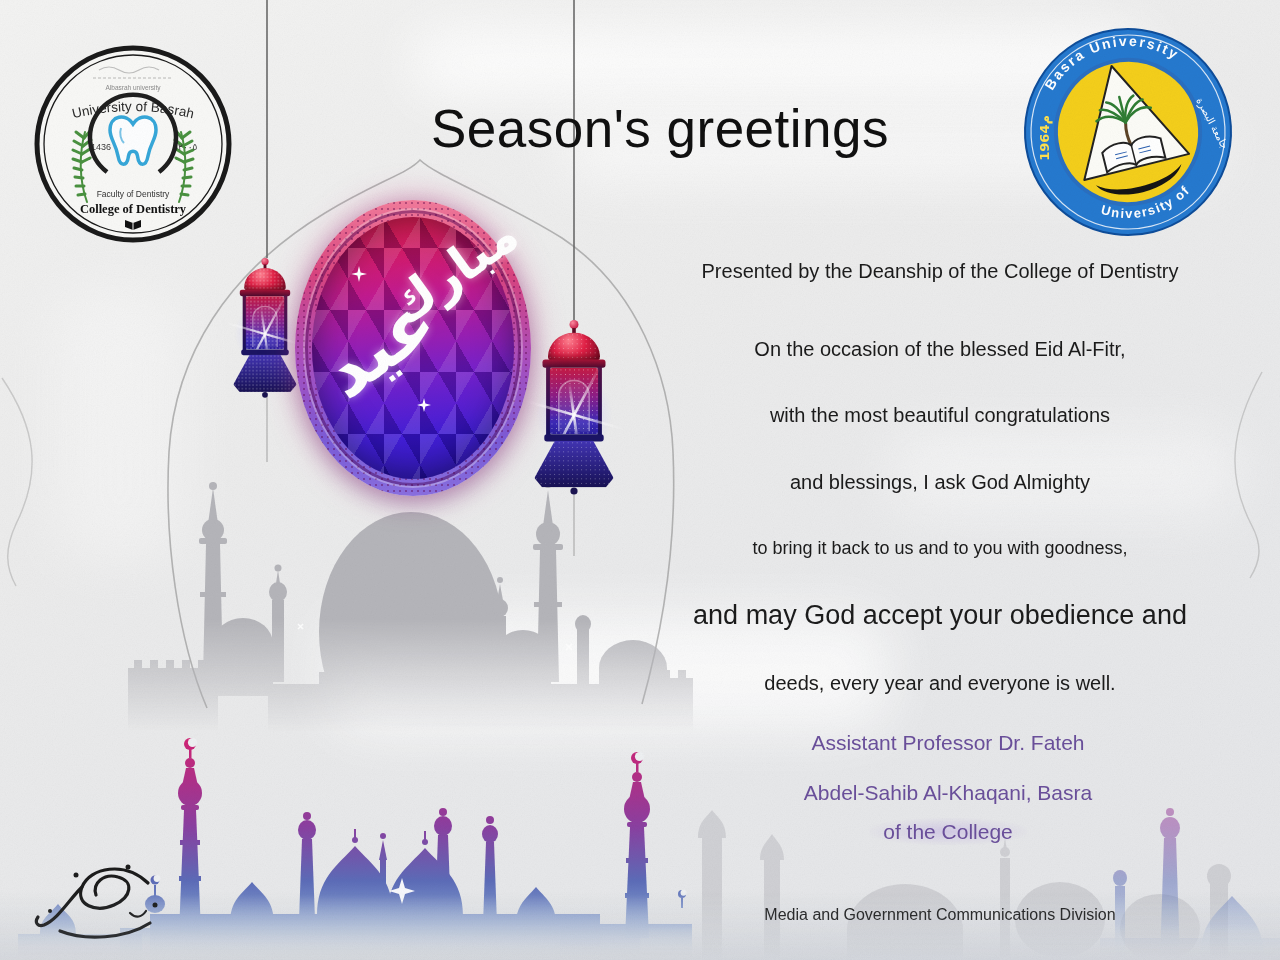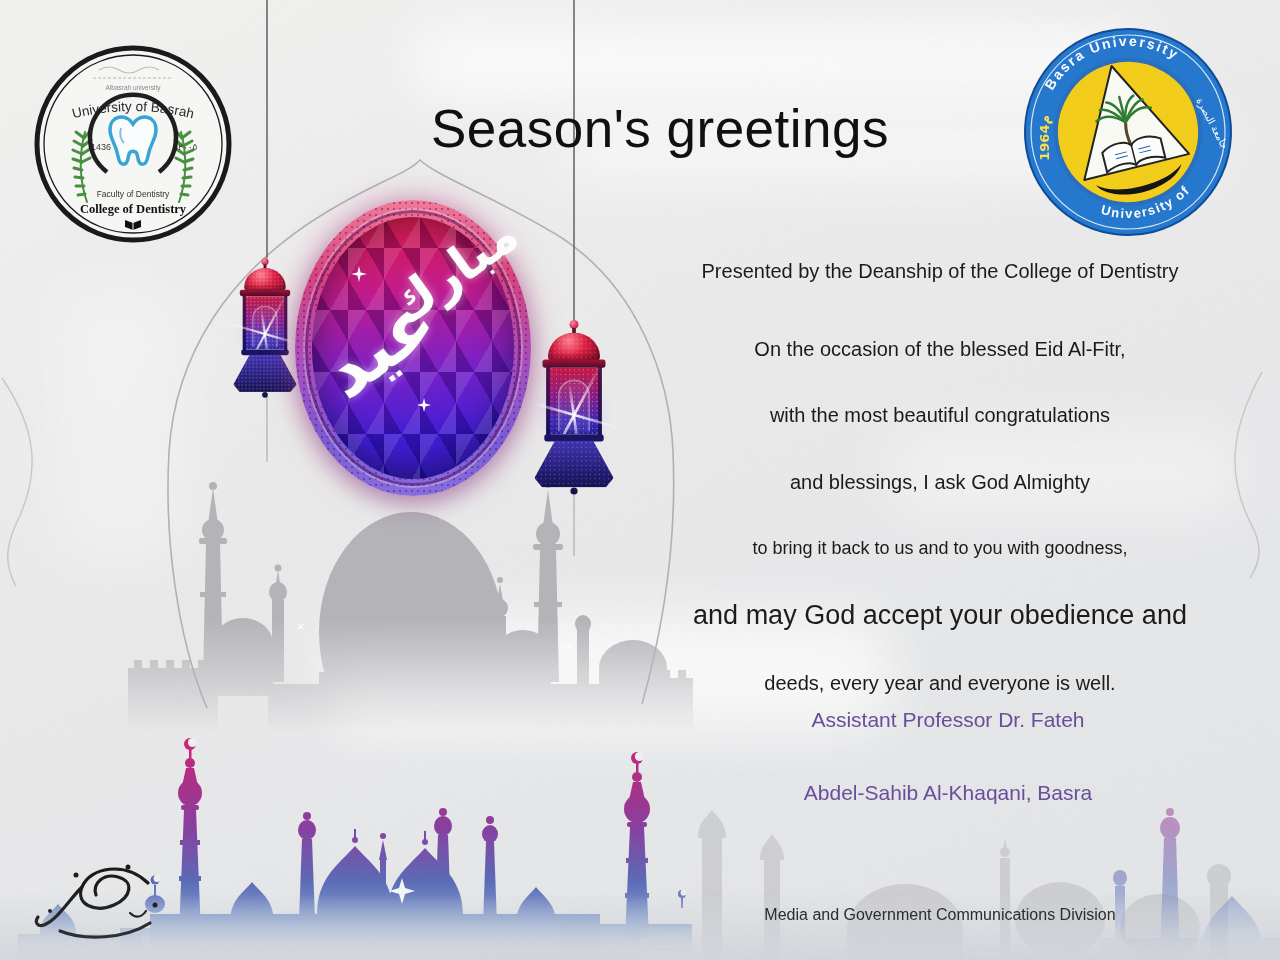--- a/index.html
+++ b/index.html
@@ -20,21 +20,21 @@
   .string.faint{opacity:.35;}
   
   .title{position:absolute;left:340px;top:82px;width:640px;text-align:center;
          font-size:53px;color:#101010;letter-spacing:.5px;margin-top:16px;}
   .msg{position:absolute;left:598px;width:684px;text-align:center;color:#1b1b1b;}
   .m1{top:260px;font-size:20px;} .m2{top:338px;font-size:20px;}
   .m3{top:404px;font-size:20px;} .m4{top:471px;font-size:20px;}
   .m5{top:538px;font-size:18px;} .m6{top:600px;font-size:27px;}
   .m7{top:672px;font-size:20px;}
   .sig{position:absolute;left:698px;width:500px;text-align:center;color:#6a4f9b;font-size:21px;}
-  .s1{top:708px;} .s2{top:781px;}
+  .s1{top:731px;} .s2{top:781px;}
   .s3{top:820px;}
   .s3 span{background:radial-gradient(ellipse at center,rgba(178,156,222,.38),rgba(178,156,222,0) 75%);
            border-radius:14px;padding:2px 14px;}
   .footer{position:absolute;left:640px;top:906px;width:600px;text-align:center;
           font-size:16px;color:#222;}
   
   .sparkle{position:absolute;background:#fff;filter:drop-shadow(0 0 3px #fff);
            clip-path:polygon(50% 0,60% 40%,100% 50%,60% 60%,50% 100%,40% 60%,0 50%,40% 40%);}
   
   .medallion{position:absolute;left:295px;top:200px;width:236px;height:296px;}
@@ -431,20 +431,21 @@
   <div class="msg m1">Presented by the Deanship of the College of Dentistry</div>
   <div class="msg m2">On the occasion of the blessed Eid Al-Fitr,</div>
   <div class="msg m3">with the most beautiful congratulations</div>
   <div class="msg m4">and blessings, I ask God Almighty</div>
   <div class="msg m5">to bring it back to us and to you with goodness,</div>
   <div class="msg m6">and may God accept your obedience and</div>
   <div class="msg m7">deeds, every year and everyone is well.</div>
 
   <div class="sig s1">Assistant Professor Dr. Fateh</div>
   <div class="sig s2">Abdel-Sahib Al-Khaqani, Basra</div>
+  <div class="sig s3"><span>of the College</span></div>
 
   <div class="footer">Media and Government Communications Division</div>
 
   <svg class="abs" style="left:30px;top:853px" width="150" height="95" viewBox="0 0 150 95">
     <g stroke="#1c1c1c" stroke-width="3.2" fill="none" stroke-linecap="round">
       <path d="M118 30 C95 8 60 14 52 34 C45 52 66 60 84 52 C102 44 104 28 88 24 C74 20 62 30 66 42"></path>
       <path d="M52 34 C38 48 28 66 14 72 C8 74 4 70 8 64"></path>
       <path d="M30 78 C55 88 95 86 120 70"></path>
       <path d="M100 60 C106 66 112 64 116 58" stroke-width="2.2"></path>
     </g>

